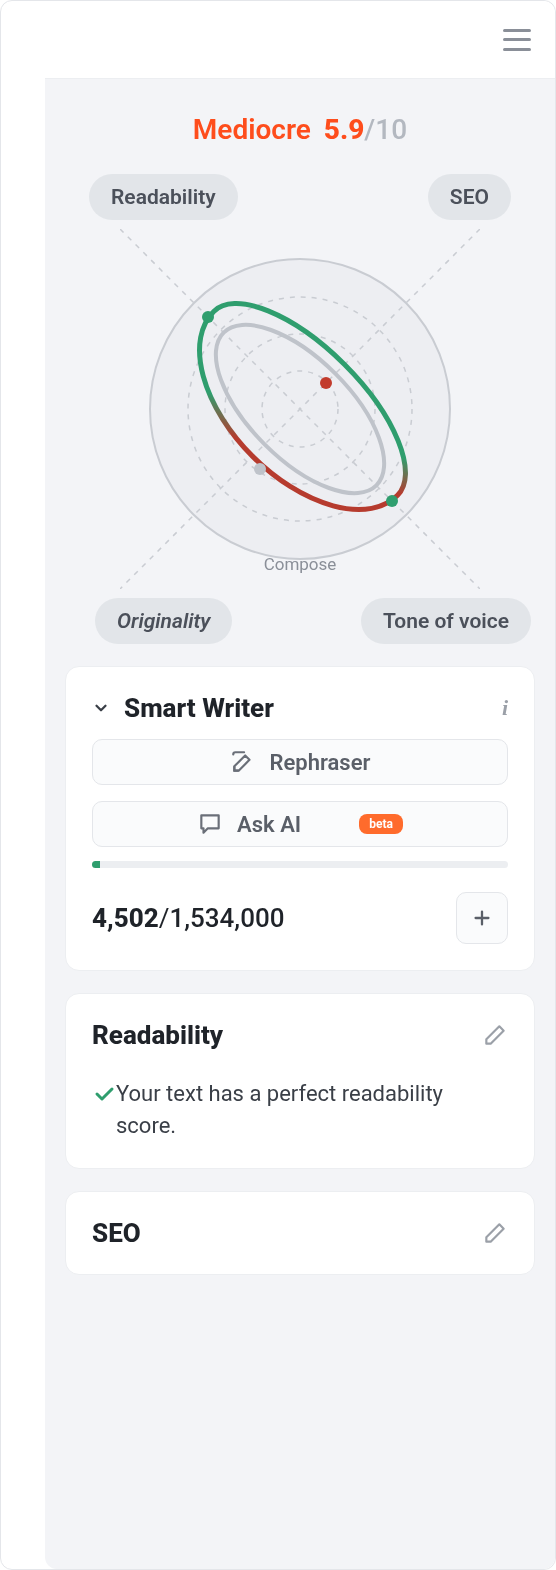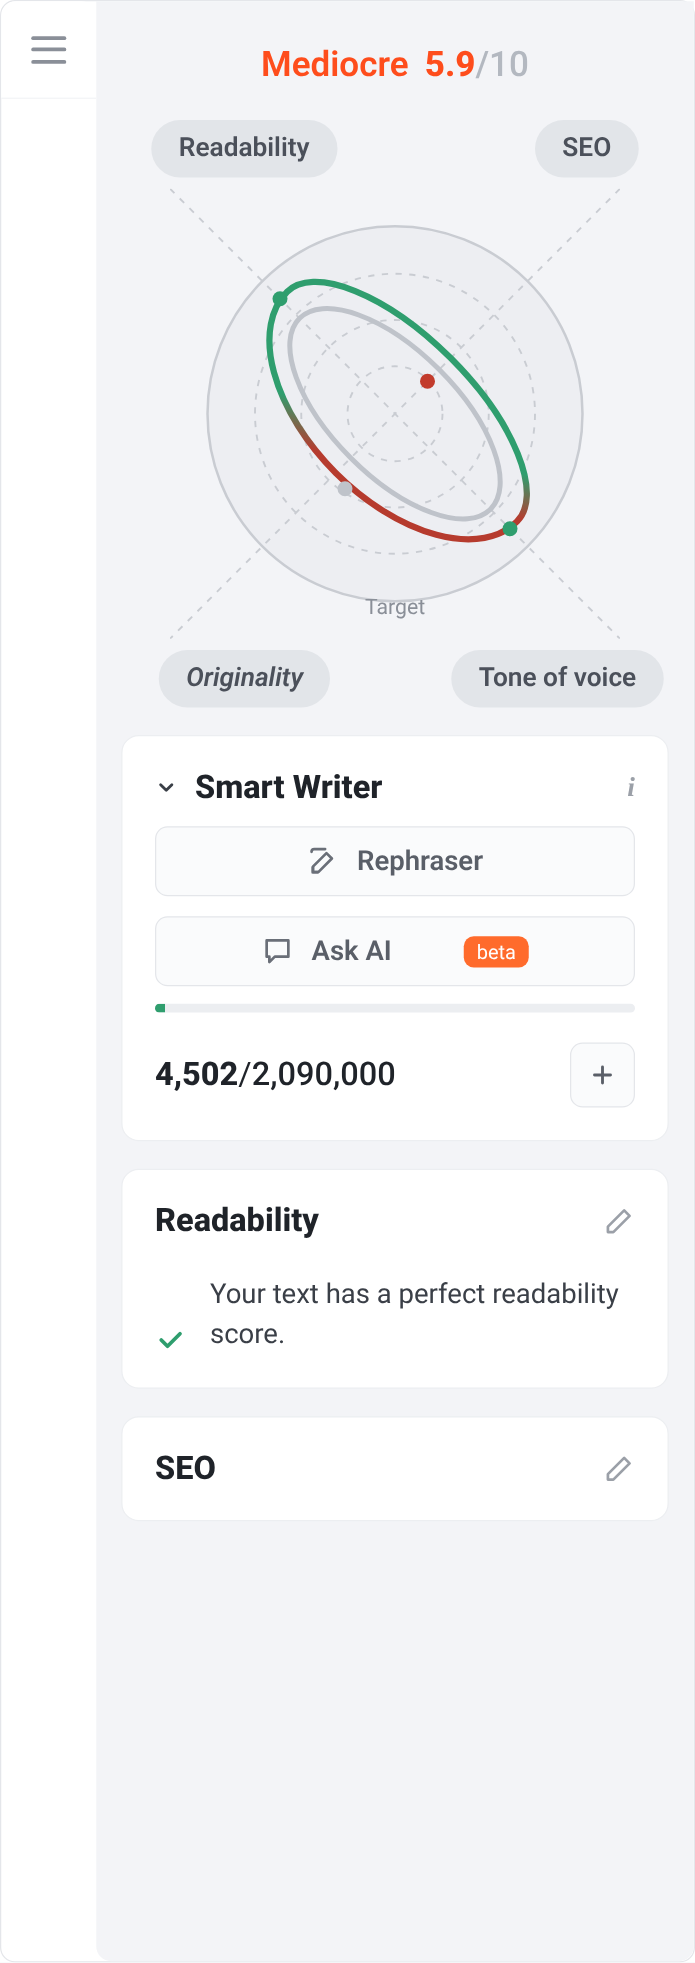--- a/index.html
+++ b/index.html
@@ -11,21 +11,22 @@
     overflow: hidden;
     position: relative;
   }
   .outer {
     width: 556px;
     height: 1570px;
     border: 1px solid #e4e6ea;
     border-radius: 12px;
     background: #fff;
     display: flex;
-    flex-direction: row;
+    flex-direction: column;
+    padding-left: 44px;
   }
   .topbar {
     display: flex;
     justify-content: flex-end;
     align-items: center;
     height: 78px;
     padding: 0 24px;
     border-bottom: 1px solid #eceef1;
     background: #fff;
     border-radius: 12px 12px 0 0;
@@ -102,39 +103,39 @@
   }
   .card-head h2 { font-size: 26px; color: #1f2329; font-weight: 800; flex: 1; }
   .chev-down { width: 18px; height: 18px; cursor: pointer; }
   .info-icon, .pencil-icon { color: #9ba0a8; font-size: 22px; cursor: pointer; font-weight: 600; font-style: italic; font-family: Georgia, serif; }
 
   .pill-btn {
     width: 100%;
     border: 1px solid #e4e6ea;
     background: #fafbfc;
     border-radius: 10px;
-    height: 56px;
+    height: 46px;
     display: flex;
     align-items: center;
     justify-content: center;
     gap: 14px;
     font-size: 22px;
     font-weight: 600;
     color: #5a5f68;
     margin-top: 16px;
     cursor: pointer;
   }
   .pill-btn:first-of-type { margin-top: 28px; }
   .pill-btn .beta {
     background: #ff6b2c;
     color: #fff;
-    font-size: 16px;
+    font-size: 12px;
     padding: 3px 10px;
     border-radius: 8px;
-    font-weight: 400;
+    font-weight: 700;
     margin-left: 44px;
   }
   .icon-sm { width: 26px; height: 26px; flex-shrink:0; }
 
   .usage-label { font-size: 22px; color: #3a3f47; margin-top: 36px; font-weight: 500;}
   .usage-bar { height: 7px; background: #eceef1; border-radius: 4px; margin-top: 14px; position: relative; overflow: hidden;}
   .usage-bar .fill { position: absolute; left:0; top:0; height:100%; background: #2f9e6e; width: 2%; }
   .usage-row { display: flex; align-items: center; margin-top: 24px; gap: 12px;}
   .usage-row .nums { font-size: 26px; color: #1f2329;}
   .usage-row .nums b { font-weight: 800;}
@@ -143,21 +144,21 @@
     margin-left: auto;
     width: 52px; height: 52px;
     border: 1px solid #e4e6ea;
     border-radius: 10px;
     background: #fafbfc;
     display: flex; align-items:center; justify-content:center;
     font-size: 30px; color: #5a5f68;
     cursor: pointer;
   }
 
-  .hint-row { display: flex; gap: 20px; margin-top: 28px; align-items:flex-end;}
+  .hint-row { display: flex; gap: 0; margin-top: 28px; align-items:flex-start;}
   .hint-icon { width: 24px; flex-shrink:0; margin-top:4px;}
   .hint-text { font-size: 22px; color: #3a3f47; line-height: 1.45;}
   .dot-red { width: 14px; height: 14px; background: #ff4d2e; border-radius: 50%; margin-top: 8px;}
 
 </style>
 </head>
 <body>
 
 <div class="outer">
 
@@ -205,21 +206,21 @@
         <g transform="rotate(45)">
           <path d="M -130 0 A 130 55 0 0 1 130 0 A 130 75 0 0 1 -130 0 Z" fill="none" stroke="url(#edgeGrad)" stroke-width="5" transform="translate(0,-8)"></path>
         </g>
 
         <circle cx="-92" cy="-92" r="6" fill="#2f9e6e"></circle>
         <circle cx="26" cy="-26" r="6" fill="#c23b2c"></circle>
         <circle cx="-40" cy="60" r="6" fill="#bfc3ca"></circle>
         <circle cx="92" cy="92" r="6" fill="#2f9e6e"></circle>
       </svg>
 
-      <div class="target-label">Target</div>
+      <div class="target-label">Compose</div>
     </div>
 
     <div class="card">
       <div class="card-head">
         <svg class="chev-down" viewBox="0 0 24 24">
           <path d="M6 9l6 6 6-6" fill="none" stroke="#3a3f47" stroke-width="3" stroke-linecap="round" stroke-linejoin="round"></path>
         </svg>
         <h2>Smart Writer</h2>
         <span class="info-icon">i</span>
       </div>
@@ -242,21 +243,21 @@
         </svg>
         <span>Ask AI</span>
         <span class="beta">beta</span>
       </div>
 
       <div class="usage-bar">
         <div class="fill"></div>
       </div>
       <div class="usage-row">
         <span class="nums">
-          <b>4,502</b><span>/</span><span class="max">2,090,000</span>
+          <b>4,502</b><span>/</span><span class="max">1,534,000</span>
         </span>
         <div class="plus-btn">
           <svg viewBox="0 0 24 24" width="22" height="22">
             <path d="M12 5v14M5 12h14" stroke="#5a5f68" stroke-width="2.5" stroke-linecap="round"></path>
           </svg>
         </div>
       </div>
     </div>
 
     <div class="card">

